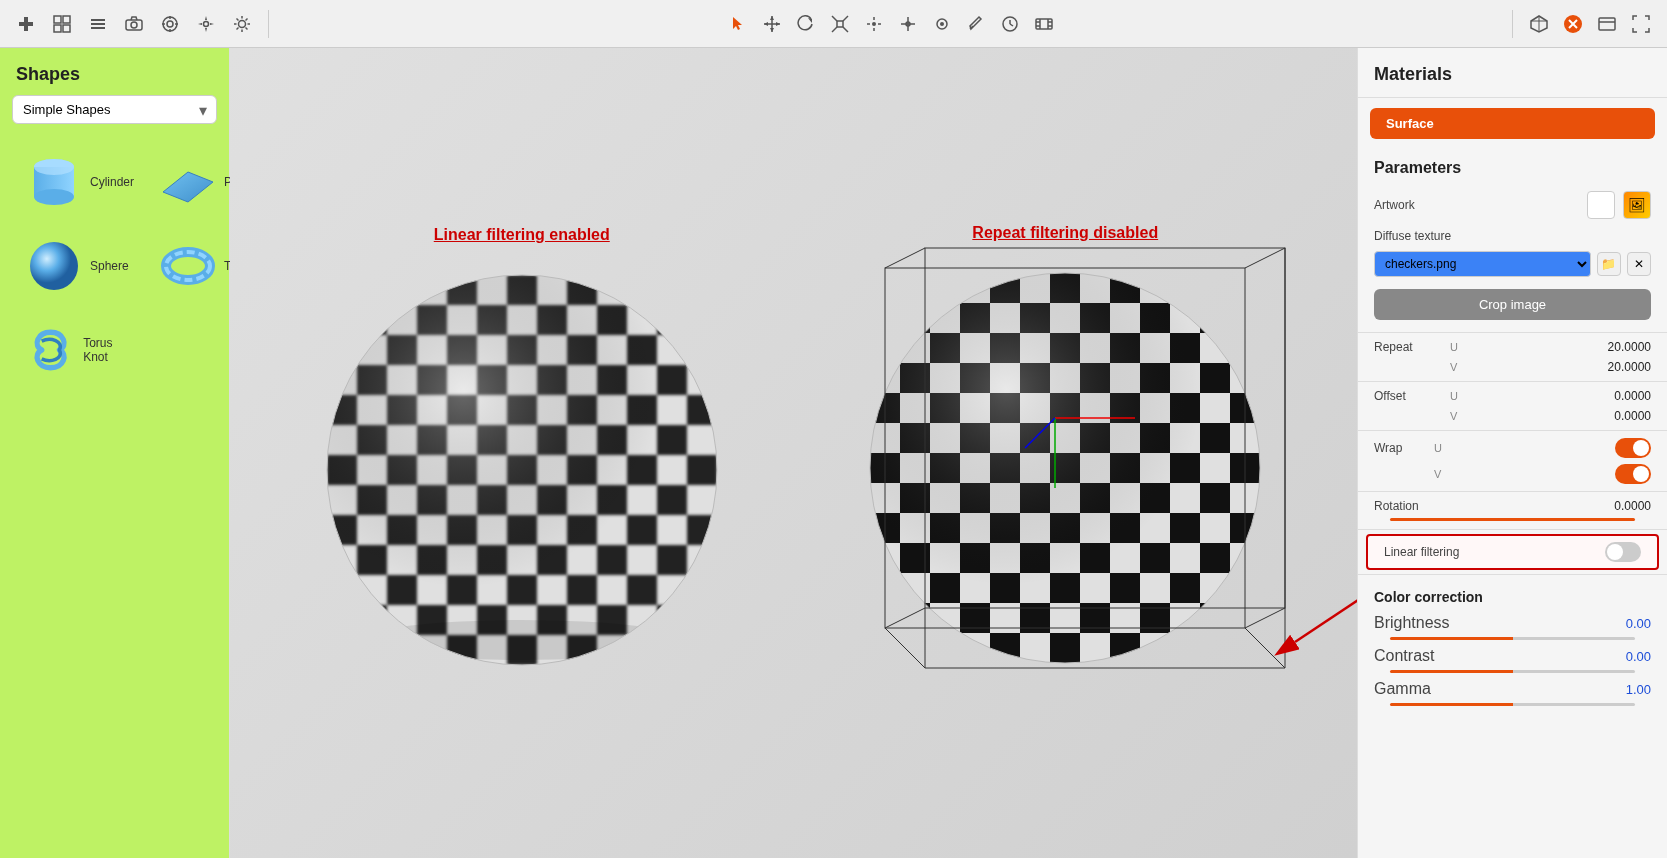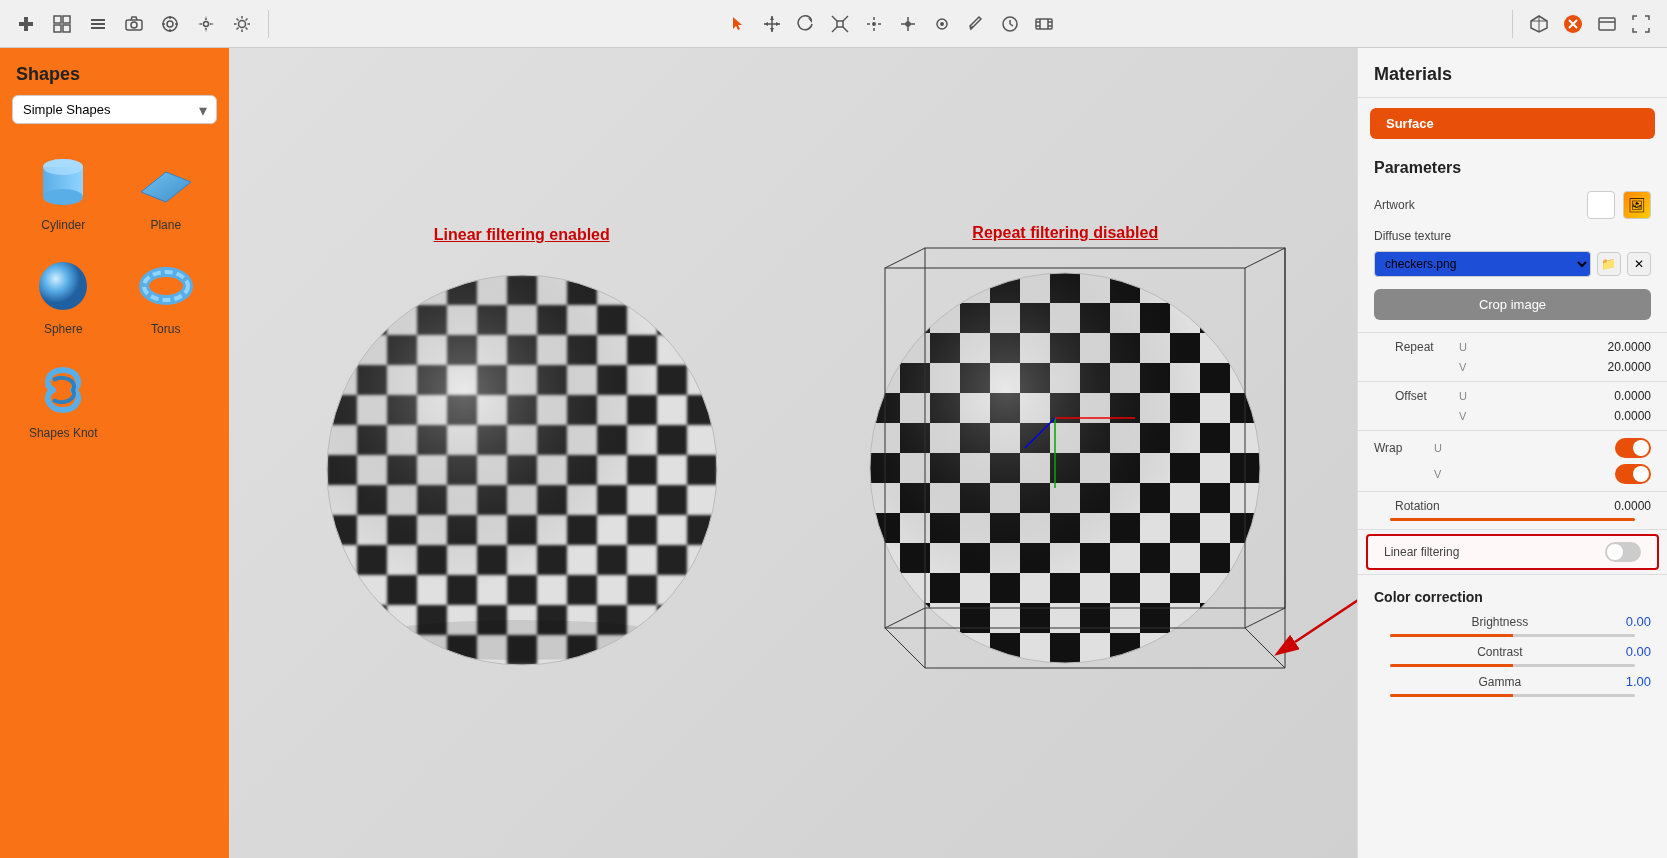--- a/index.html
+++ b/index.html
@@ -29,21 +29,21 @@
     
     .main-layout {
       display: flex;
       flex: 1;
       overflow: hidden;
     }
 
     
     .left-panel {
       width: 230px;
-      background: #f97316;
+      background: #bef264;
       border-right: 1px solid #ddd;
       display: flex;
       flex-direction: column;
       flex-shrink: 0;
     }
     .left-panel-title {
       font-size: 18px;
       font-weight: 600;
       padding: 16px 16px 10px;
       color: #222;
@@ -72,21 +72,21 @@
       color: #666;
     }
     .shapes-grid {
       display: grid;
       grid-template-columns: 1fr 1fr;
       gap: 8px;
       padding: 8px 16px;
     }
     .shape-item {
       display: flex;
-      flex-direction: column;
+      flex-direction: row;
       align-items: center;
       gap: 6px;
       cursor: pointer;
       padding: 8px;
       border-radius: 6px;
     }
     .shape-icon { width: 60px; height: 60px; }
     .shape-label { font-size: 12px; color: #333; }
     
 
@@ -191,21 +191,21 @@
       align-items: center;
       padding: 4px 16px;
       gap: 6px;
     }
     .diffuse-label { font-size: 12px; color: #444; }
     .diffuse-select {
       flex: 1;
       padding: 4px 6px;
       border: 1px solid #ccc;
       border-radius: 4px;
-      background: #1d4ed8;
+      background: #3b82f6;
       font-size: 12px;
     }
     .diffuse-icon-btn {
       width: 24px; height: 24px;
       border: 1px solid #ccc;
       border-radius: 4px;
       background: #f0f0f0;
       cursor: pointer;
       display: flex; align-items: center; justify-content: center;
       font-size: 12px;
@@ -221,22 +221,21 @@
       font-weight: 500;
       cursor: pointer;
       width: calc(100% - 32px);
     }
     .separator { height: 1px; background: #ddd; margin: 4px 0; }
 
     .repeat-row {
       display: flex;
       align-items: center;
       padding: 3px 16px;
-      gap: 4px;
-      margin-left: 21px;
+      gap: 16px;
     }
     .repeat-label { font-size: 12px; color: #444; width: 60px; }
     .repeat-uv { font-size: 11px; color: #888; width: 14px; }
     .repeat-val { font-size: 12px; color: #222; text-align: right; flex: 1; }
 
     .slider-row {
       padding: 2px 16px 4px;
     }
     .slider-bar {
       height: 3px;
@@ -287,21 +286,21 @@
       font-size: 14px;
       font-weight: 600;
       padding: 10px 16px 6px;
       color: #222;
     }
     .cc-param-row {
       display: flex;
       align-items: center;
       padding: 3px 16px;
     }
-    .cc-label { font-size: 12px; color: #444; flex: 1; text-align: center; }
+    .cc-label { font-size: 16px; color: #444; flex: 1; }
     .cc-value { font-size: 13px; color: #1d4ed8; }
 
     .box-container {
       position: relative;
       display: flex;
       flex-direction: column;
       align-items: center;
       z-index: 1;
     }
 
@@ -559,21 +558,21 @@
           <ellipse cx="30" cy="30" rx="22" ry="14" fill="none" stroke="#90d4ff" stroke-width="4" stroke-dasharray="8,4"></ellipse>
         </svg>
         <span class="shape-label">Torus</span>
       </div>
 
       <div class="shape-item">
         <svg class="shape-icon" viewBox="0 0 60 60">
           <path d="M30 10 C45 10, 50 25, 40 30 C50 35, 45 50, 30 50 C15 50, 10 35, 20 30 C10 25, 15 10, 30 10 Z" fill="none" stroke="#5aaee8" stroke-width="6" stroke-linejoin="round"></path>
           <path d="M20 20 C30 15, 45 20, 40 30 C45 40, 30 45, 20 40" fill="none" stroke="#3080c0" stroke-width="4"></path>
         </svg>
-        <span class="shape-label">Shapes Knot</span>
+        <span class="shape-label">Torus Knot</span>
       </div>
     </div>
   </div>
 
   <div class="canvas-area">
     <div class="canvas-bg"></div>
 
     <div class="sphere-container">
       <div class="sphere-label">Linear filtering enabled</div>
       <svg width="420" height="420">

